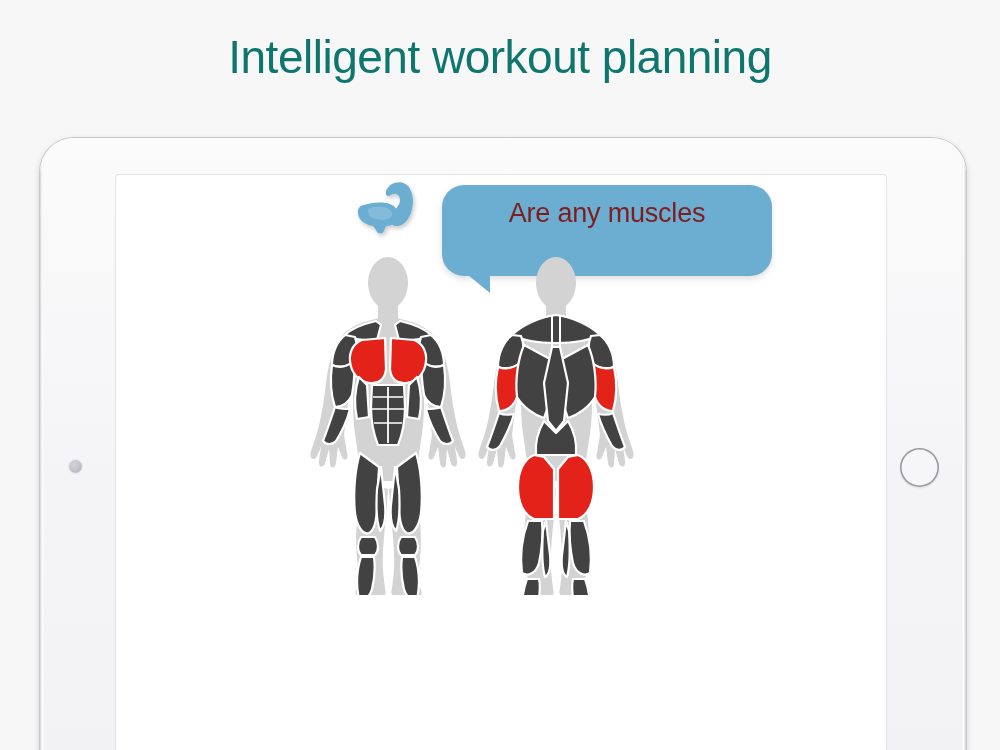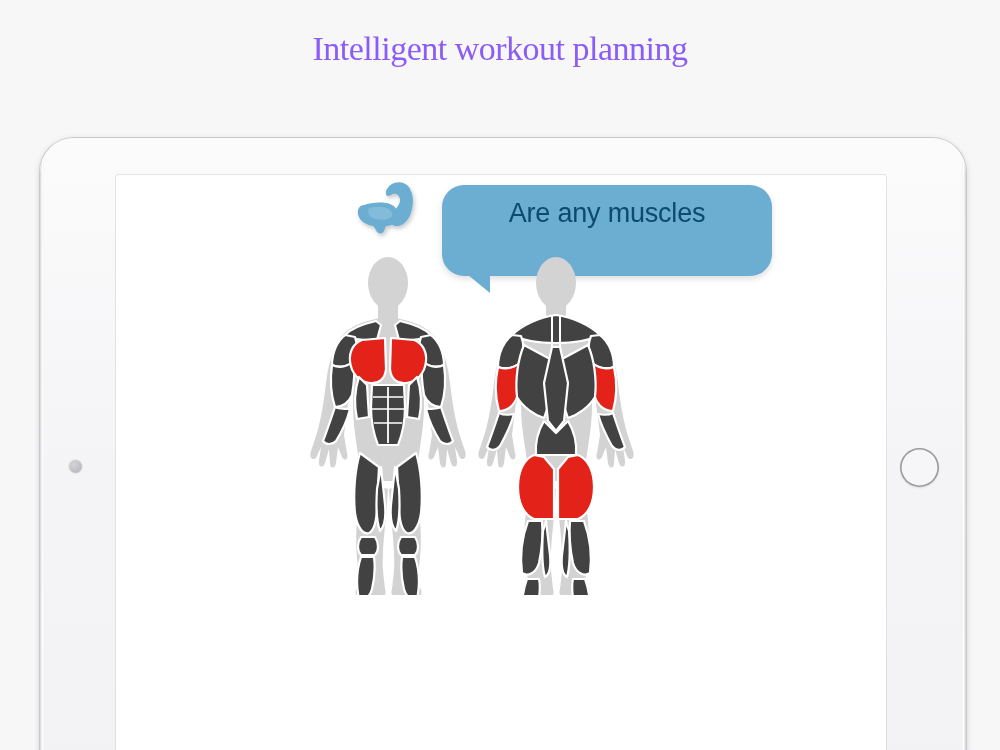--- a/index.html
+++ b/index.html
@@ -19,25 +19,25 @@
     background: #f7f7f8;
   }
 
   
   #page-title {
     position: absolute;
     left: 0;
     top: 30px;
     width: 1000px;
     text-align: center;
-    font-size: 34px;
+    font-size: 46px;
     font-weight: 400;
     letter-spacing: -0.5px;
-    color: #8b5cf6;
-    font-family: Liberation Serif, serif;
+    color: #0f766e;
+    font-family: Liberation Sans, sans-serif;
     white-space: nowrap;
   }
 
   
   #tablet {
     position: absolute;
     left: 40px;
     top: 138px;
     width: 926px;
     height: 640px;
@@ -143,21 +143,21 @@
     border-left: 16px solid transparent;
     border-right: 22px solid #6cadd2;
     border-bottom: 18px solid transparent;
   }
 
   #bubble-text {
     position: absolute;
     left: 0; top: 11px;
     width: 330px;
     text-align: center;
-    color: #0c4a6e;
+    color: #7f1d1d;
     font-size: 27px;
     line-height: 35px;
     font-family: "Liberation Sans", sans-serif;
     font-weight: 400;
     letter-spacing: -0.2px;
   }
 
   
   #figures {
     position: absolute;

